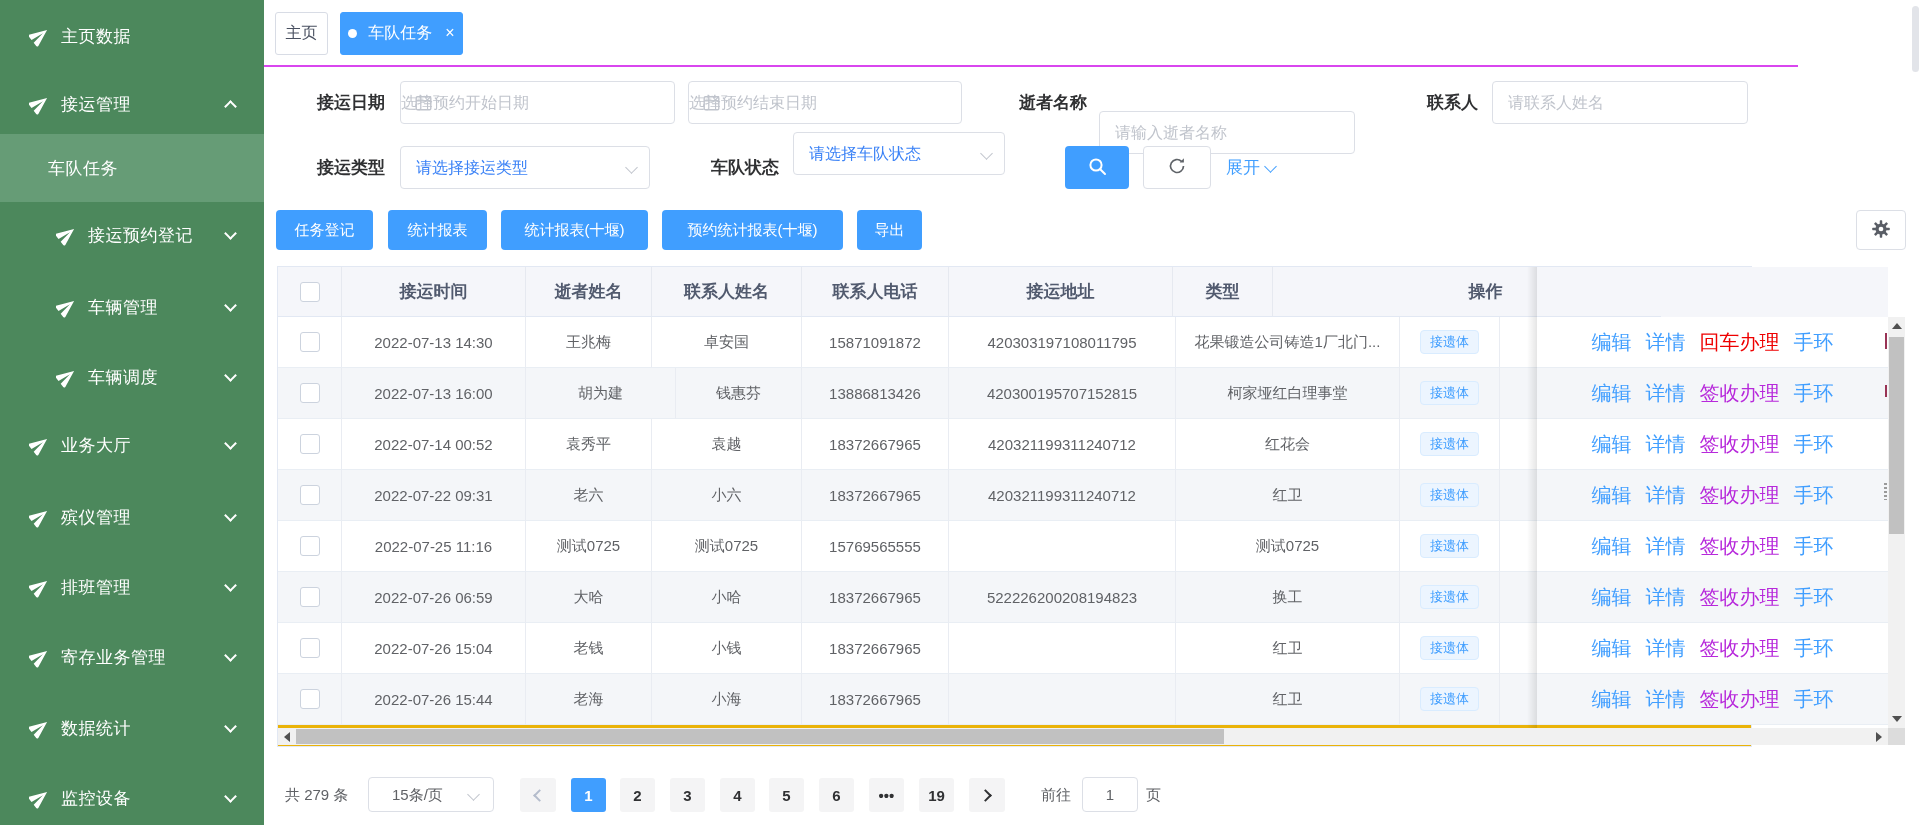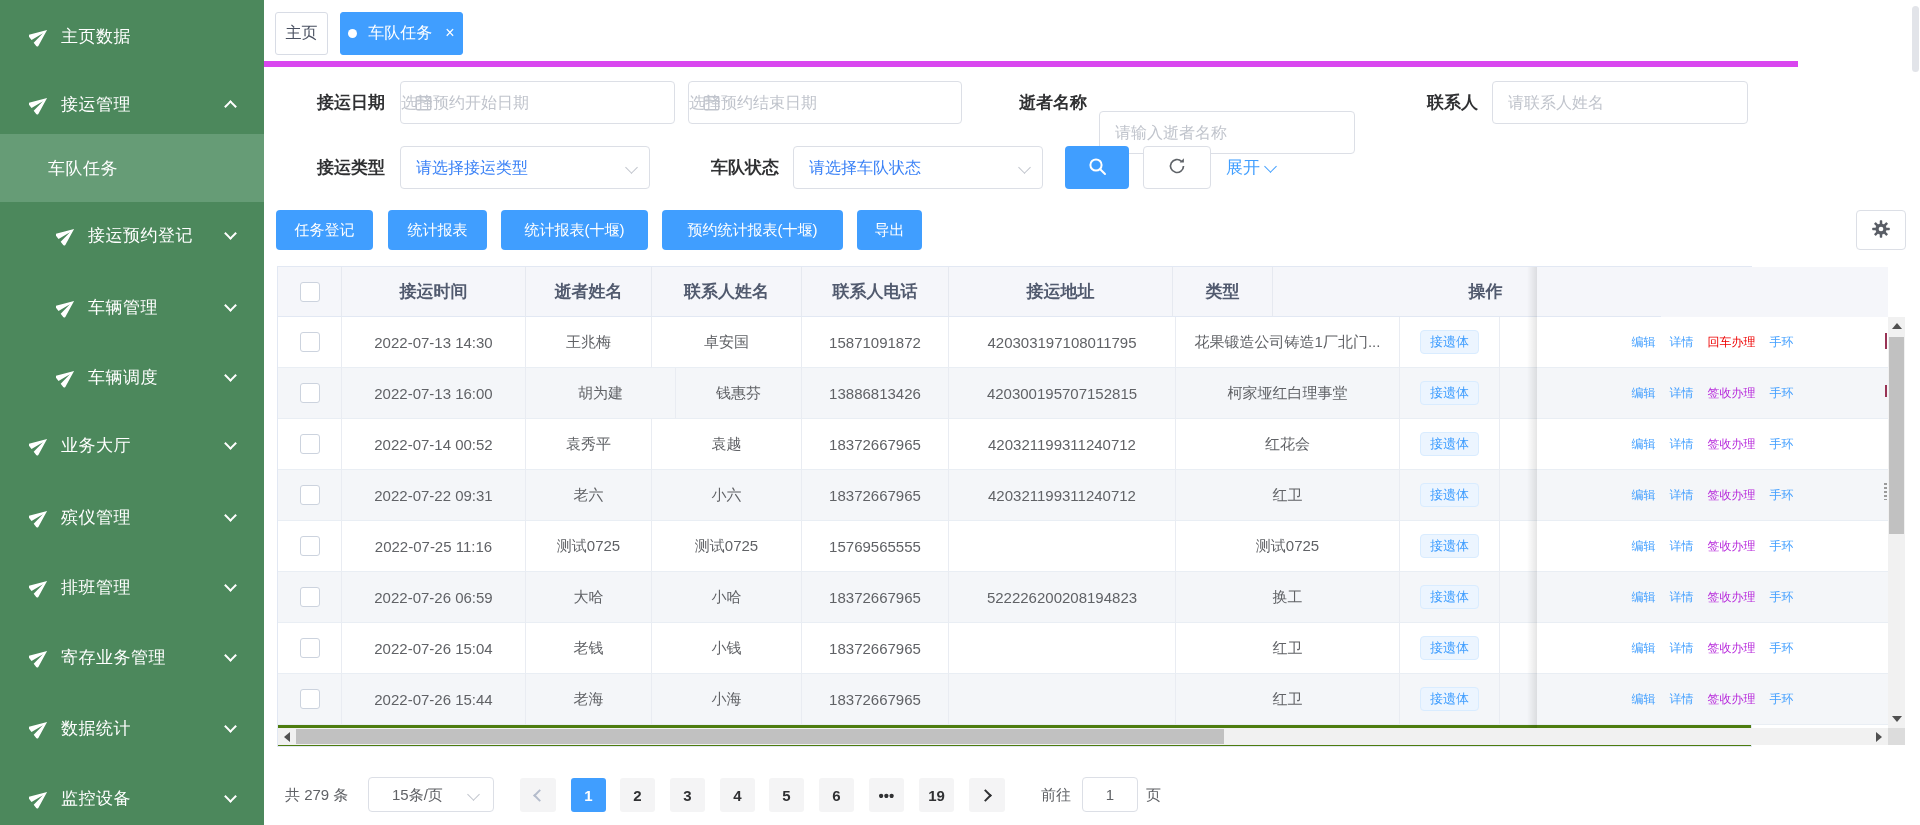--- a/index.html
+++ b/index.html
@@ -15,21 +15,21 @@
 .plane{position:absolute;top:50%;transform:translateY(-50%);width:21px;height:21px}
 .lv-top .plane{left:29px}
 .lv-grp .plane{left:56px}
 .plane svg{width:100%;height:100%;display:block}
 .chev-box{position:absolute;right:26px;top:50%;width:14px;height:14px;transform:translateY(-50%)}
 .chev{position:absolute;left:2px;top:1px;width:9px;height:9px;border-right:2px solid #fff;border-bottom:2px solid #fff;transform:rotate(45deg)}
 .chev-box[data-dir="up"] .chev{transform:rotate(-135deg);top:5px}
 
 .main{position:absolute;left:264px;top:0;width:1656px;height:825px;background:#fff}
 
-.tabbar{position:absolute;left:0;top:0;width:1534px;height:67px;background:#fff;border-bottom:6px solid #d946ef}
+.tabbar{position:absolute;left:0;top:0;width:1534px;height:67px;background:#fff;border-bottom:2px solid #d946ef}
 .tab{position:absolute;top:12px;height:43px;border:1px solid #d8dce5;border-radius:3px;background:#fff;color:#495060;font-size:16px;display:flex;align-items:center;justify-content:center;cursor:pointer}
 .tab-home{left:11px;width:53px}
 .tab-active{left:76px;width:123px;background:#409eff;border-color:#409eff;color:#fff}
 .tab-dot{width:9px;height:9px;border-radius:50%;background:#fff;margin-right:11px}
 .tab-close{margin-left:13px;font-size:16px;line-height:1;margin-top:-1px}
 
 .flabel{position:absolute;width:160px;font-weight:bold;font-size:17px;color:#303133;line-height:43px;text-align:right;white-space:nowrap}
 .finput{position:absolute;height:43px;border:1px solid #dcdfe6;border-radius:4px;font-size:16px;color:#606266;background:#fff;outline:none;font-family:inherit}
 .finput::placeholder{color:#c0c4cc}
 .with-icon{}
@@ -40,32 +40,32 @@
 .sel-chev{position:absolute;right:13px;top:16px;width:9px;height:9px;border-right:1.6px solid #c0c4cc;border-bottom:1.6px solid #c0c4cc;transform:rotate(45deg)}
 .btn-search{position:absolute;left:801px;top:146px;width:64px;height:43px;background:#409eff;border:none;border-radius:4px;cursor:pointer;display:flex;align-items:center;justify-content:center}
 .btn-refresh{position:absolute;left:879px;top:146px;width:68px;height:43px;background:#fff;border:1px solid #dcdfe6;border-radius:4px;cursor:pointer;display:flex;align-items:center;justify-content:center}
 .expand-link{position:absolute;left:962px;top:146px;height:43px;line-height:43px;color:#409eff;font-size:17px;cursor:pointer}
 .expand-chev{display:inline-block;width:9px;height:9px;border-right:1.8px solid #409eff;border-bottom:1.8px solid #409eff;transform:rotate(45deg);margin-left:6px;vertical-align:2px}
 
 .tbtn{position:absolute;top:210px;height:40px;background:#409eff;color:#fff;border:none;border-radius:4px;font-size:15px;cursor:pointer;font-family:inherit}
 .btn-gear{position:absolute;left:1592px;top:210px;width:50px;height:40px;background:#fff;border:1px solid #dcdfe6;border-radius:4px;cursor:pointer;display:flex;align-items:center;justify-content:center}
 
 
-.twrap{position:absolute;left:13px;top:266px;width:1475px;height:481px;border:1px solid #e2e8f3;background:#4d7c0f}
+.twrap{position:absolute;left:13px;top:266px;width:1475px;height:481px;border:1px solid #e2e8f3;background:#eab308}
 .thead{position:absolute;left:0;top:0;width:1610px;height:50px;background:#f5f6fa;display:flex}
 .th{height:50px;border-right:1px solid #e6e9f0;border-bottom:1px solid #e2e8f3;display:flex;align-items:center;justify-content:center;font-weight:bold;font-size:17px;color:#515a6e;background:#f5f6fa}
 .tbody{position:absolute;left:0;top:50px;width:1610px;height:411px;overflow:hidden}
 .trow{position:relative;width:1610px;height:51px;display:flex;background:#fff}
 .trow.stripe{background:#f4f6f9}
 .td{height:51px;border-right:1px solid #e9ecf2;border-bottom:1px solid #e9eef4;display:flex;align-items:center;justify-content:center;font-size:15px;color:#606266;overflow:hidden;white-space:nowrap}
 .c0{width:64px}.c1{width:184px}.c2{width:126px}.c3{width:150px}.c4{width:147px}.c5{width:227px}.c6{width:224px}.c7{width:100px}.c8{width:37px;border-right:none}.c9{width:351px}
 .td.c9,.th.c9{border-right:none}
 .cbx{width:20px;height:20px;border:1px solid #ccd3de;border-radius:3px;background:#fff;cursor:pointer}
 .tag{display:inline-block;height:24px;line-height:22px;padding:0 9px;background:#ecf5ff;border:1px solid #d9ecff;border-radius:4px;color:#409eff;font-size:13px}
-.op{cursor:pointer;font-size:12px}
+.op{cursor:pointer;font-size:20px}
 .op + .op{margin-left:14px}
 .op[data-variant="blue"]{color:#409eff}
 .op[data-variant="red"]{color:#ee0000}
 .op[data-variant="purple"]{color:#b729db}
 .fixed-shadow{position:absolute;left:1249px;top:0;width:10px;height:461px;background:linear-gradient(to left,rgba(0,0,0,0.10),rgba(0,0,0,0));pointer-events:none;z-index:3}
 .sliver{position:absolute;z-index:4}
 
 .vscroll{position:absolute;left:1610px;top:50px;width:17px;height:411px;background:#f1f1f1}
 .vthumb{position:absolute;left:1px;top:20px;width:15px;height:197px;background:#c1c1c1}
 .hscroll{position:absolute;left:0;top:461px;width:1610px;height:17px;background:#f1f1f1}
@@ -255,21 +255,21 @@
         </svg>
       </span>
     <input class="finput with-icon" style="left: 424px; top: 81px; width: 274px;" placeholder="选择预约结束日期">
     <label class="flabel" style="left:663px;top:81px">逝者名称</label>
     <input class="finput no-icon" style="left: 835px; top: 81px; width: 256px; margin-top: 30px;" placeholder="请输入逝者名称">
     <label class="flabel" style="left:1054px;top:81px">联系人</label>
     <input class="finput no-icon" style="left: 1228px; top: 81px; width: 256px;" placeholder="请联系人姓名">
     <label class="flabel" style="left:-39px;top:146px">接运类型</label>
     <div class="fselect" style="left:136px;top:146px;width:250px"><span>请选择接运类型</span><i class="sel-chev"></i></div>
     <label class="flabel" style="left:355px;top:146px">车队状态</label>
-    <div class="fselect" style="left:529px;top:146px;width:250px"><span>请选择车队状态</span><i class="sel-chev"></i></div>
+    <div class="fselect" style="left:529px;top:132px;width:212px"><span>请选择车队状态</span><i class="sel-chev"></i></div>
     <button class="btn-search">
         <span><svg width="19" height="19" viewBox="0 0 19 19" fill="none" stroke="#ffffff" stroke-width="2">
             <circle cx="8" cy="8" r="5.6"></circle>
             <line x1="12.2" y1="12.2" x2="17" y2="17" stroke-linecap="round"></line>
           </svg></span>
       </button>
     <button class="btn-refresh">
         <span><svg width="18" height="18" viewBox="0 0 18 18" fill="none">
             <path d="M15.5 9a6.5 6.5 0 1 1-2.0-4.7" stroke="#5f6368" stroke-width="1.7" fill="none"></path>
             <path d="M15.9 1.2v4.2h-4.2z" fill="#5f6368"></path>

